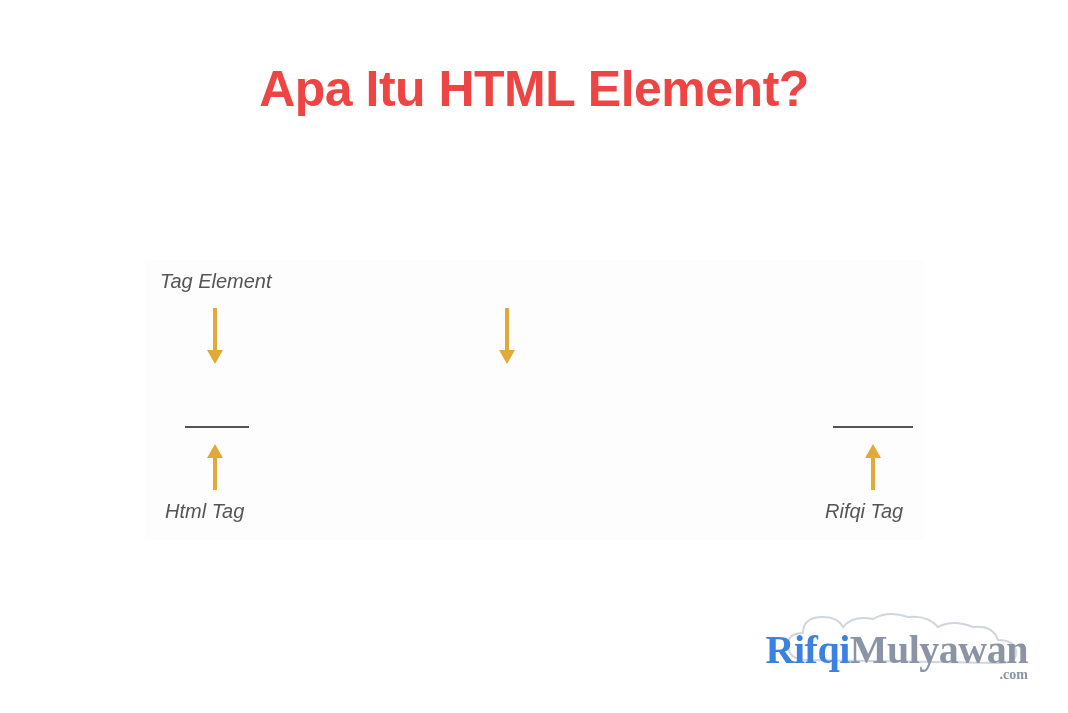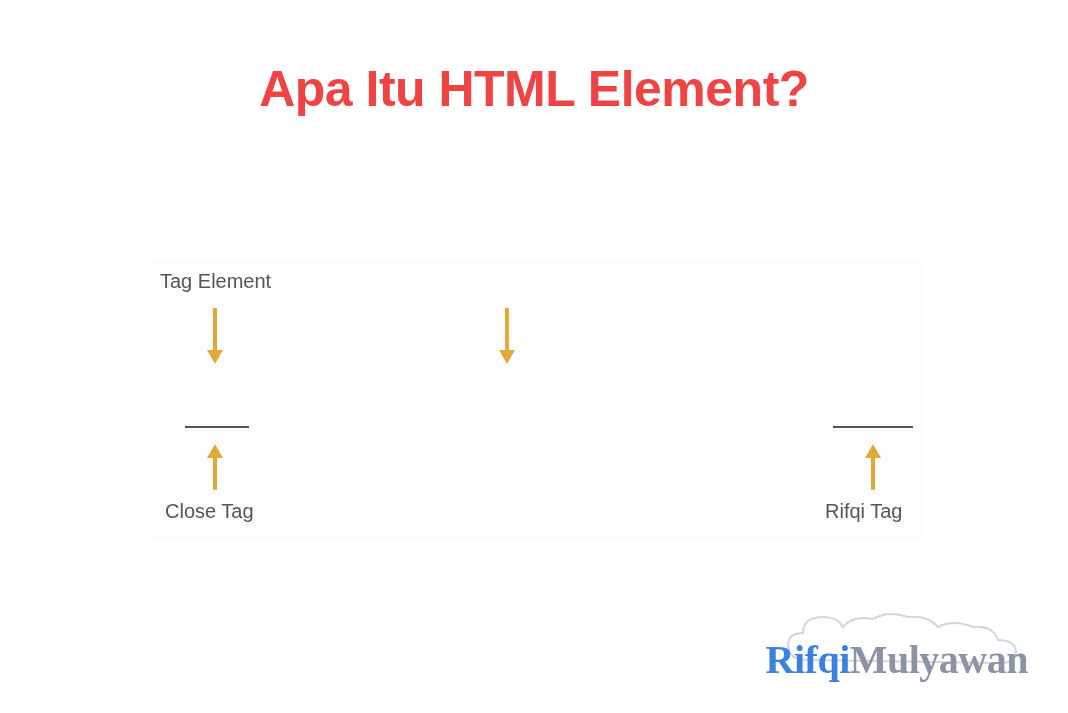--- a/index.html
+++ b/index.html
@@ -22,20 +22,21 @@
     color: #ef4444;
     letter-spacing: -0.5px;
   }
   .diagram {
     position: absolute;
     top: 260px;
     left: 145px;
     width: 780px;
     height: 280px;
     background: #fdfdfd;
+    font-style: italic;
   }
   .label {
     position: absolute;
     font-size: 20px;
     color: #555;
     font-weight: 400;
   }
   .label-tag-element { top: 10px; left: 15px; }
   .label-element-content { top: 10px; left: 292px; }
   .label-open-tag { top: 240px; left: 20px; }
@@ -100,21 +101,21 @@
   }
 </style>
 </head>
 <body>
 
 <h1 class="title">Apa Itu HTML Element?</h1>
 
 <div class="diagram">
 
   <div class="label label-tag-element">Tag Element</div>
-  <div class="label label-open-tag">Close Tag</div>
+  <div class="label label-open-tag">Html Tag</div>
   <div class="label label-close-tag">Rifqi Tag</div>
 
   <svg class="arrow arrow-down-1" width="20" height="56" viewBox="0 0 20 56">
     <line x1="10" y1="0" x2="10" y2="44" stroke="#e0a938" stroke-width="4"></line>
     <polygon points="10,56 2,42 18,42" fill="#e0a938"></polygon>
   </svg>
   <svg class="arrow arrow-down-2" width="20" height="56" viewBox="0 0 20 56">
     <line x1="10" y1="0" x2="10" y2="44" stroke="#e0a938" stroke-width="4"></line>
     <polygon points="10,56 2,42 18,42" fill="#e0a938"></polygon>
   </svg>
@@ -132,13 +133,14 @@
   <div class="underline underline-close"></div>
 
 </div>
 
 <svg class="cloud" viewBox="0 0 260 70">
   <path d="M40 55 Q20 55 20 40 Q20 28 35 28 Q35 12 55 12 Q70 12 75 22 Q85 10 105 14 Q120 5 140 12 Q160 10 170 22 Q185 14 205 22 Q225 20 230 35 Q248 35 248 48 Q248 58 232 58 Z" fill="none" stroke="#cfd6e0" stroke-width="2"></path>
 </svg>
 
 <div class="watermark">
   <span class="wm1">Rifqi</span><span class="wm2">Mulyawan</span>
+  <span class="wm3">.com</span>
 </div>
 
 </body></html>

